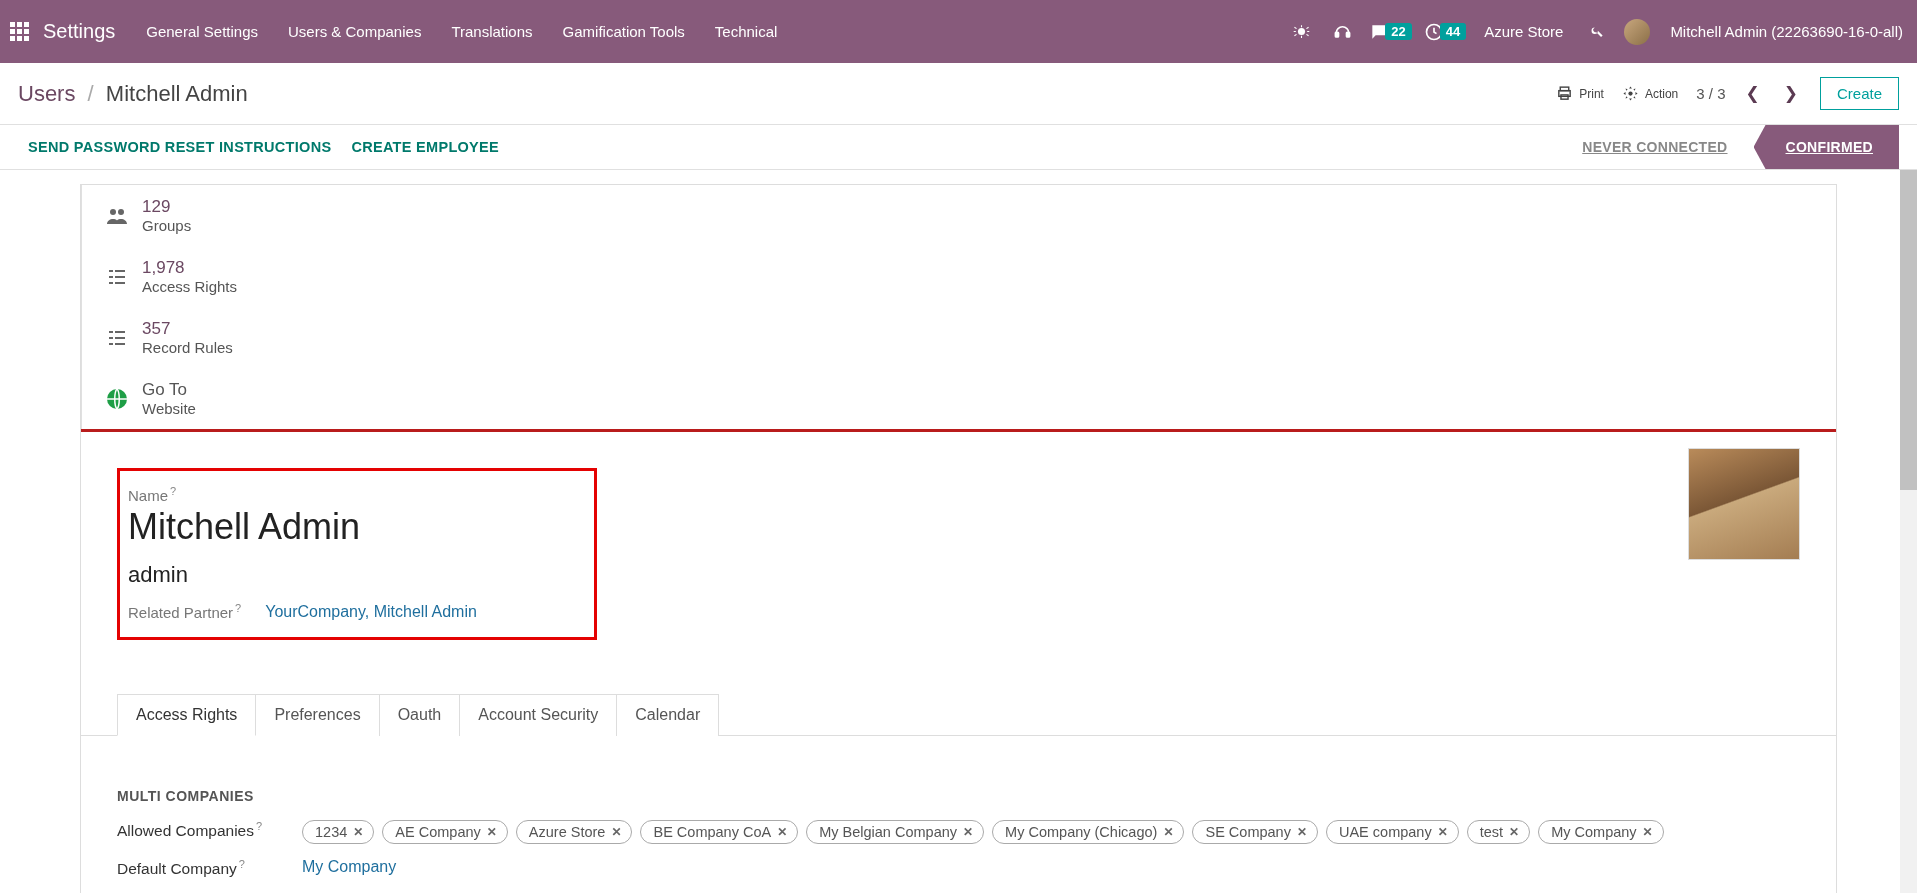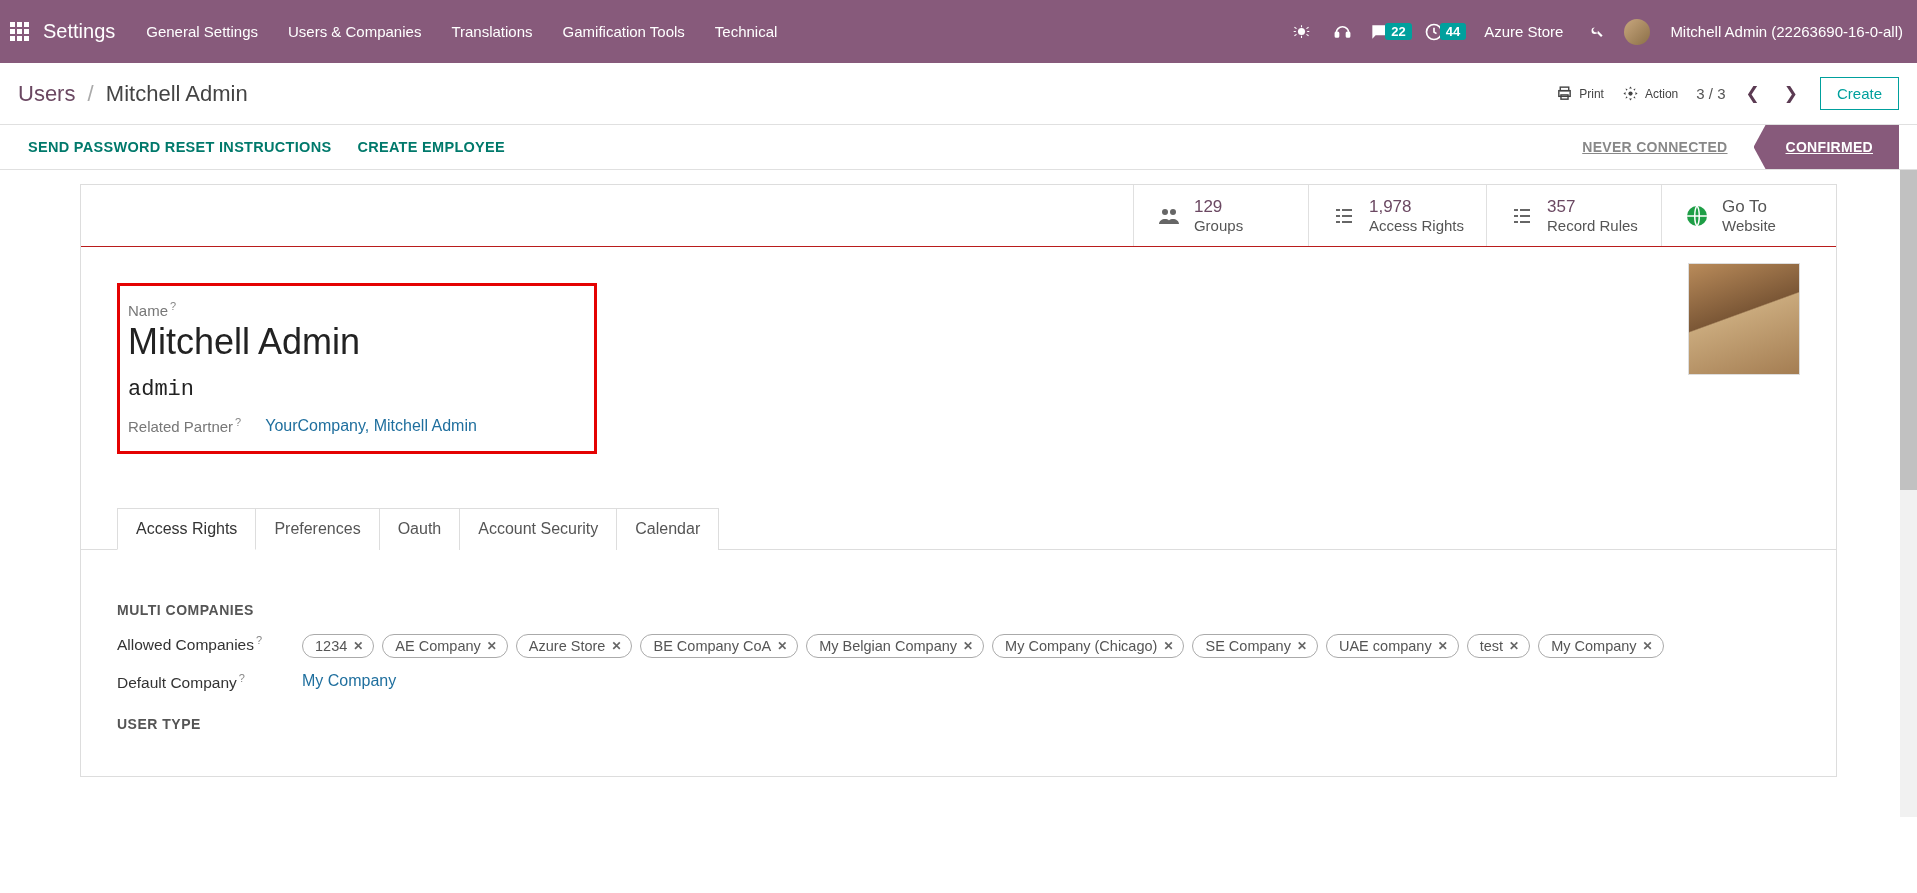--- a/index.html
+++ b/index.html
@@ -28,38 +28,38 @@
 .breadcrumb .current { color:#444;}
 .cb-actions { display:flex; align-items:center; gap:18px;}
 .cb-btn { display:flex; align-items:center; gap:6px; color:#444; font-size:12px; cursor:pointer;}
 .pager { color:#555; font-size:15px; display:flex; align-items:center; gap:16px;}
 .pager-arrow { color:#5b3a52; font-size:17px; cursor:pointer; padding:2px 4px;}
 .create-btn { border:1px solid #00a09d; color:#00a09d; background:#fff; padding:7px 16px; font-size:15px; cursor:pointer;text-align:right;}
 .actionbar {
   display:flex; align-items:center; justify-content:space-between;
   border-bottom:1px solid #e0e0e0; padding:0 18px;
 }
-.act-left { display:flex; gap:26px; padding:14px 10px;}
+.act-left { display:flex; gap:20px; padding:14px 10px;}
 .act-link { color:#00796b; font-weight:600; letter-spacing:.3px; cursor:pointer; font-size:14.5px;}
 .status-tabs { display:flex; }
 .status-tab { padding:14px 26px; font-size:14px; font-weight:600; color:#888; letter-spacing:.3px;text-decoration:underline;}
 .status-tab.active { background:#875a7b; color:#fff; clip-path:polygon(12px 0,100% 0,100% 100%,12px 100%,0 50%); padding-left:32px;}
 .content { padding:14px 80px 40px 80px; position:relative; }
 .sheet { border:1px solid #ddd; background:#fff;}
-.stat-row { display:flex; justify-content:flex-end; border-bottom:1px solid #b91c1c;}
+.stat-row { display:flex; justify-content:flex-end; border-bottom:3px solid #b91c1c;flex-direction:column;}
 .stat { display:flex; align-items:center; gap:12px; padding:12px 22px; border-left:1px solid #e0e0e0; min-width:175px; cursor:pointer;}
 .stat-icon { width:26px; height:24px; color:#666;}
 .stat-num { color:#6b4862; font-size:17px; font-weight:500;}
 .stat-lbl { color:#555; font-size:15px;}
 .body-area { padding:36px; position:relative;}
 .highlight { border:3px solid #e40202; padding:8px 12px 16px 8px; width:480px; }
 .fld-lbl { color:#777; font-size:15px; margin-top:6px;}
 .help-q { font-size:11px; vertical-align:super; color:#888; margin-left:2px;}
 .name-val { font-size:36px; color:#222; margin:2px 0 14px 0;}
-.email-val { font-size:22px; color:#222; margin:2px 0 14px 0;font-family:Liberation Mono, monospace;}
+.email-val { font-size:22px; color:#222; margin:2px 0 14px 0;}
 .partner-row { display:flex; align-items:center; gap:24px; margin-top:12px;}
 .partner-link { color:#1f6f9e; font-size:16px; cursor:pointer;}
 .avatar-big { position:absolute; right:36px; top:16px; width:112px; height:112px; border:1px solid #ddd; background:linear-gradient(160deg,#b98b5a 0%,#7b5736 45%,#c9a97c 46%,#a47d52 100%); }
 .tabs { display:flex; margin:18px 0 0 36px;}
 .tab { border:1px solid #ddd; border-bottom:none; padding:11px 18px; font-size:16px; color:#555; cursor:pointer; margin-right:-1px; background:#fff;}
 .tab.active { border-bottom:1px solid #fff; color:#333; position:relative; z-index:1;}
 .tab-underline{ border-top:1px solid #ddd; margin-top:-1px;}
 .pane { padding:28px 36px;}
 .sect-title { color:#555; font-weight:700; letter-spacing:.5px; font-size:14px; margin:24px 0 16px 0;}
 .field-row { display:flex; align-items:flex-start; margin-bottom:14px;}

